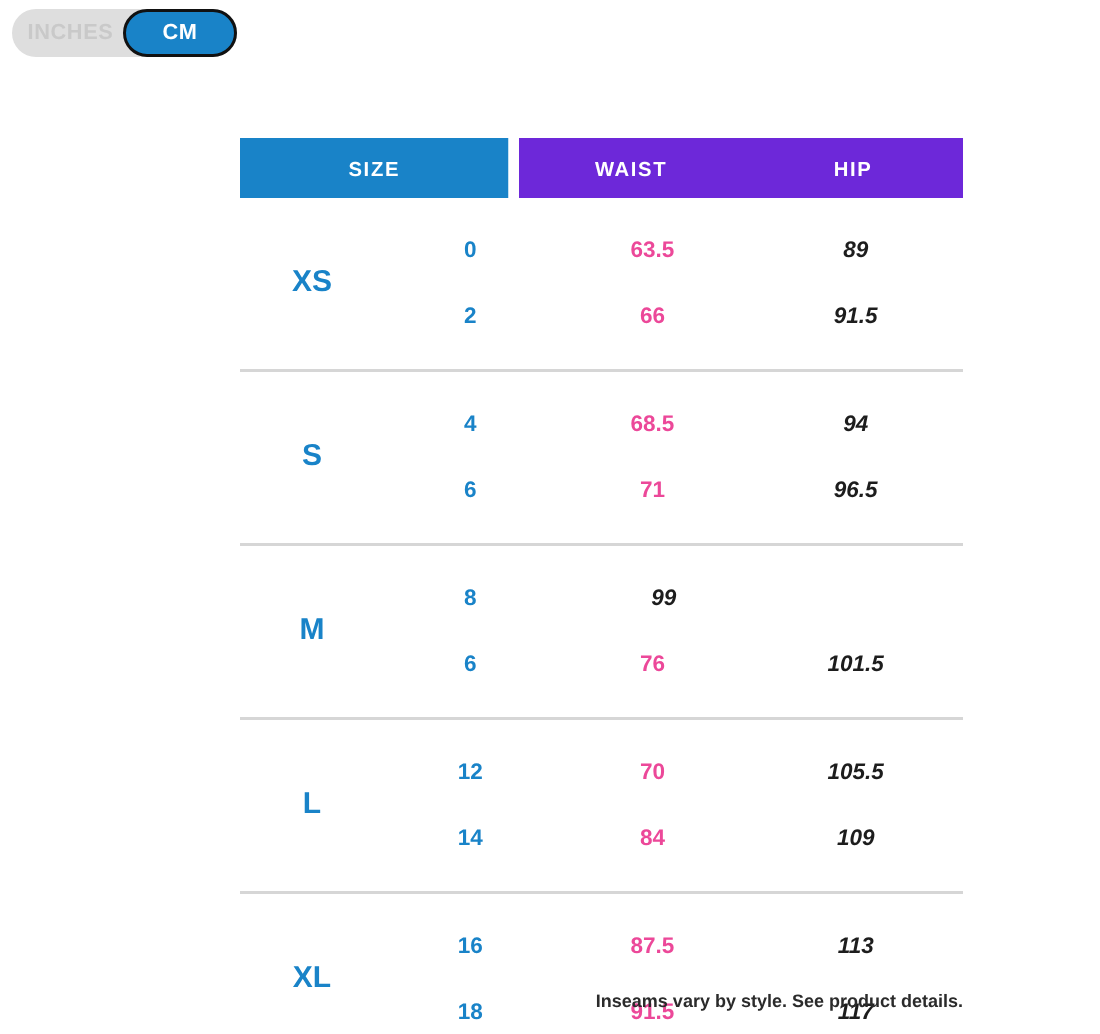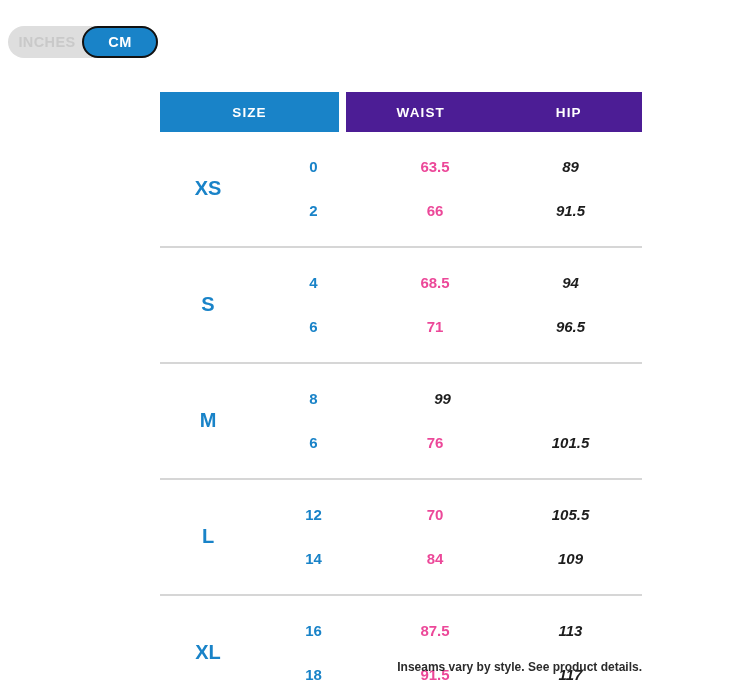--- a/index.html
+++ b/index.html
@@ -13,21 +13,21 @@
     position: relative;
     overflow: hidden;
     font-family: "Liberation Sans", sans-serif;
     -webkit-font-smoothing: antialiased;
   }
 
   
   .unit-toggle {
     position: absolute;
     left: 8px;
-    top: 26px;
+    top: 6px;
     width: 150px;
     height: 32px;
     background: #dedede;
     border-radius: 16px;
     box-sizing: border-box;
   }
   .unit-option {
     position: absolute;
     top: 0;
     height: 32px;
@@ -73,21 +73,21 @@
     width: 179px;
     background: #1983c8;
     color: #ffffff;
   }
   .head-gap {
     width: 7px;
     background: #ffffff;
   }
   .head-meas {
     flex: 1;
-    background: #4c1d95;
+    background: #6d28d9;
     display: flex;
   }
   .head-cell {
     display: flex;
     align-items: center;
     justify-content: center;
     font-size: 13.5px;
     font-weight: 700;
     letter-spacing: 1.1px;
     color: #ffffff;

